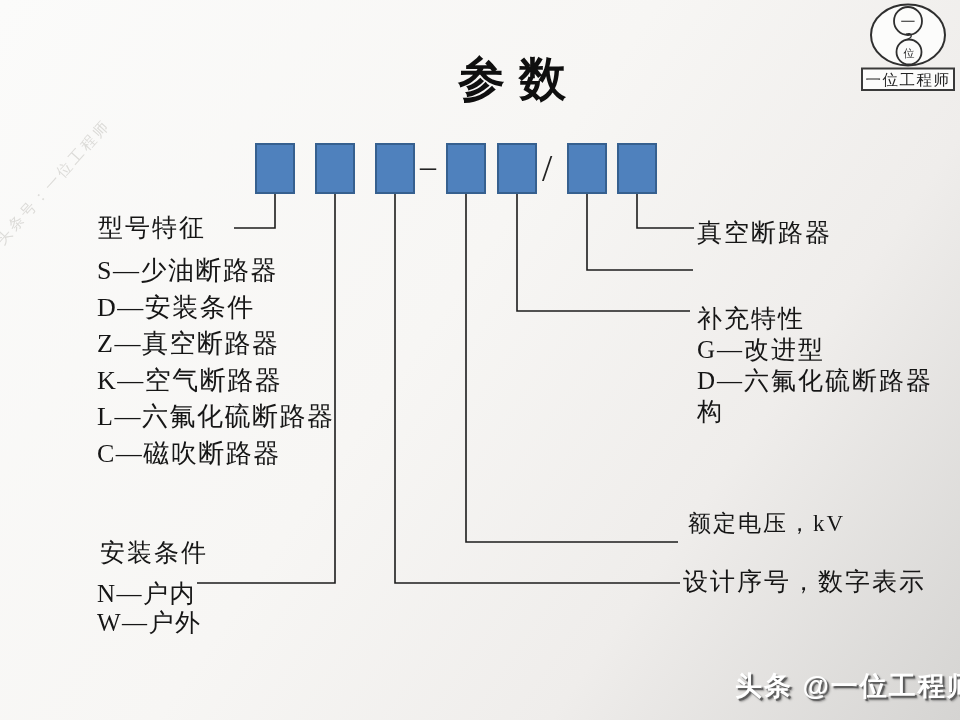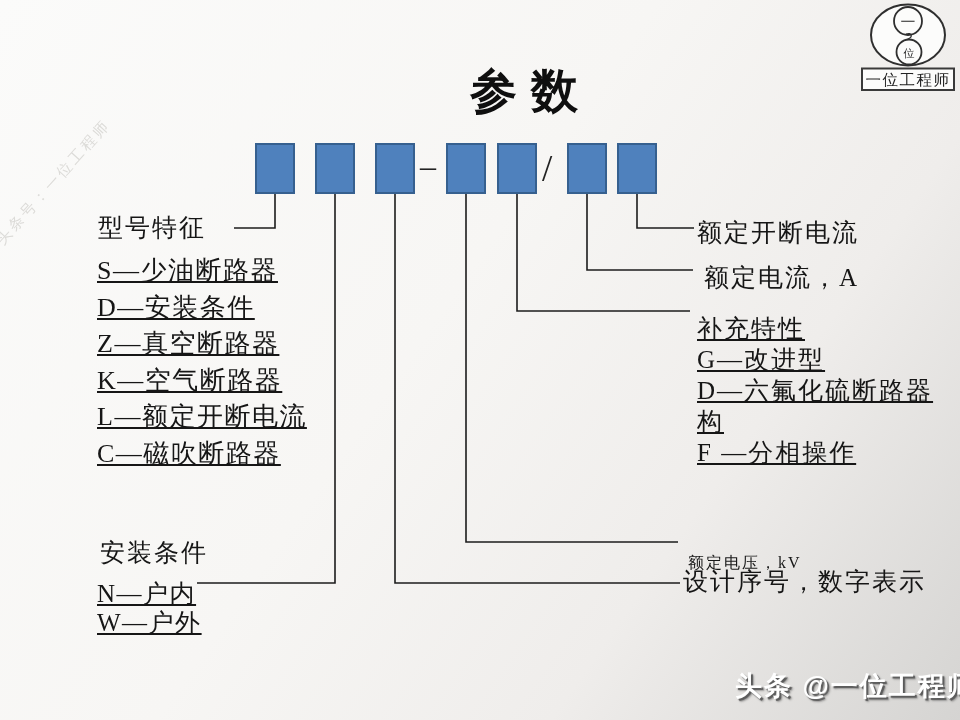--- a/index.html
+++ b/index.html
@@ -3,21 +3,21 @@
 <meta charset="utf-8">
 <style>
   html,body { margin:0; padding:0; }
   .slide {
     position:relative; width:960px; height:720px; overflow:hidden;
     background: linear-gradient(125deg, #fbfbfa 0%, #f7f6f4 45%, #efedeb 72%, #d5d4d2 100%);
     font-family:"Liberation Serif","DejaVu Serif",serif;
     color:#161616;
   }
   .title {
-    position:absolute; left:370px; top:44px; width:290px; margin:16px;
+    position:absolute; left:370px; top:44px; width:290px; margin:4px;
     font-size:47px; font-weight:bold; letter-spacing:14px; text-align:center; color:#0f0f0f;
   }
   .wm-diagonal {
     position:absolute; left:-42px; top:140px; width:250px;
     font-size:15px; letter-spacing:3px; color:#dcdbd8; white-space:nowrap;
     transform:rotate(-48deg);
   }
   .wm-bottom {
     position:absolute; left:735px; top:668px; white-space:nowrap;
     font-family:"Liberation Sans","DejaVu Sans",sans-serif;
@@ -28,29 +28,29 @@
   .lines { position:absolute; left:0; top:0; width:960px; height:720px; pointer-events:none; }
   .code-box {
     position:absolute; top:143px; width:40px; height:51px; box-sizing:border-box;
     background:#4f81bd; border:2px solid #36608f;
   }
   .sep { position:absolute; color:#222; line-height:1; }
   .sep-dash  { left:420px; top:150px; font-size:32px; }
   .sep-slash { left:542px; top:150px; font-size:37px; }
   .lbl { position:absolute; white-space:nowrap; }
   .lbl-title { font-size:25px; letter-spacing:2px;font-family:Liberation Serif, serif; }
-  .list { position:absolute; white-space:nowrap;text-decoration:underline; }
+  .list { position:absolute; white-space:nowrap; }
   .list-left   { left:97px;  top:253px; font-size:26px; letter-spacing:1.5px; line-height:36.5px; }
   .list-inst   { left:97px;  top:579px; font-size:25px; letter-spacing:1.5px; line-height:29px; }
-  .list-supp   { left:697px; top:313px; font-size:25px; letter-spacing:2px;   line-height:31px; }
+  .list-supp   { left:697px; top:303px; font-size:25px; letter-spacing:2px;   line-height:31px; }
   .lbl-pos1    { left:98px;  top:211px; }
   .lbl-pos2    { left:100px;  top:536px; }
   .lbl-pos7    { left:697px; top:216px; font-size:25px; letter-spacing:2px; }
   .lbl-pos6    { left:704px; top:261px; font-size:25px; letter-spacing:2px; }
-  .lbl-pos4    { left:688px; top:553px; font-size:16px; letter-spacing:2px;text-align:center; }
+  .lbl-pos4    { left:688px; top:508px; font-size:23px; letter-spacing:2px;text-align:center; }
   .lbl-pos3    { left:683px; top:565px; font-size:25px; letter-spacing:2px;text-align:center; }
 </style>
 </head>
 <body>
 
 <div class="slide">
 
   <div class="wm-diagonal">头条号：一位工程师</div>
 
   <h1 class="title">参数</h1>
@@ -90,39 +90,37 @@
   <div class="code-box" style="left:567px"></div>
   <div class="code-box" style="left:617px"></div>
 
   <div class="lbl lbl-title lbl-pos1">型号特征</div>
 
   <div class="list list-left">
     <div>S—少油断路器</div>
     <div>D—安装条件</div>
     <div>Z—真空断路器</div>
     <div>K—空气断路器</div>
-    <div>L—额定开断电流</div>
+    <div>L—六氟化硫断路器</div>
     <div>C—磁吹断路器</div>
   </div>
 
   <div class="lbl lbl-title lbl-pos2">安装条件</div>
   <div class="list list-inst">
     <div>N—户内</div>
     <div>W—户外</div>
   </div>
 
-  <div class="lbl lbl-pos7">额定开断电流</div>
-  <div class="lbl lbl-pos6">额定电流，A</div>
+  <div class="lbl lbl-pos7">真空断路器</div>
 
   <div class="list list-supp">
     <div>补充特性</div>
     <div>G—改进型</div>
     <div>D—六氟化硫断路器</div>
     <div>构</div>
-    <div>F —分相操作</div>
   </div>
 
   <div class="lbl lbl-pos4">额定电压，kV</div>
   <div class="lbl lbl-pos3">设计序号，数字表示</div>
 
   <div class="wm-bottom">头条 @一位工程师</div>
 
 </div>
 
 </body></html>

